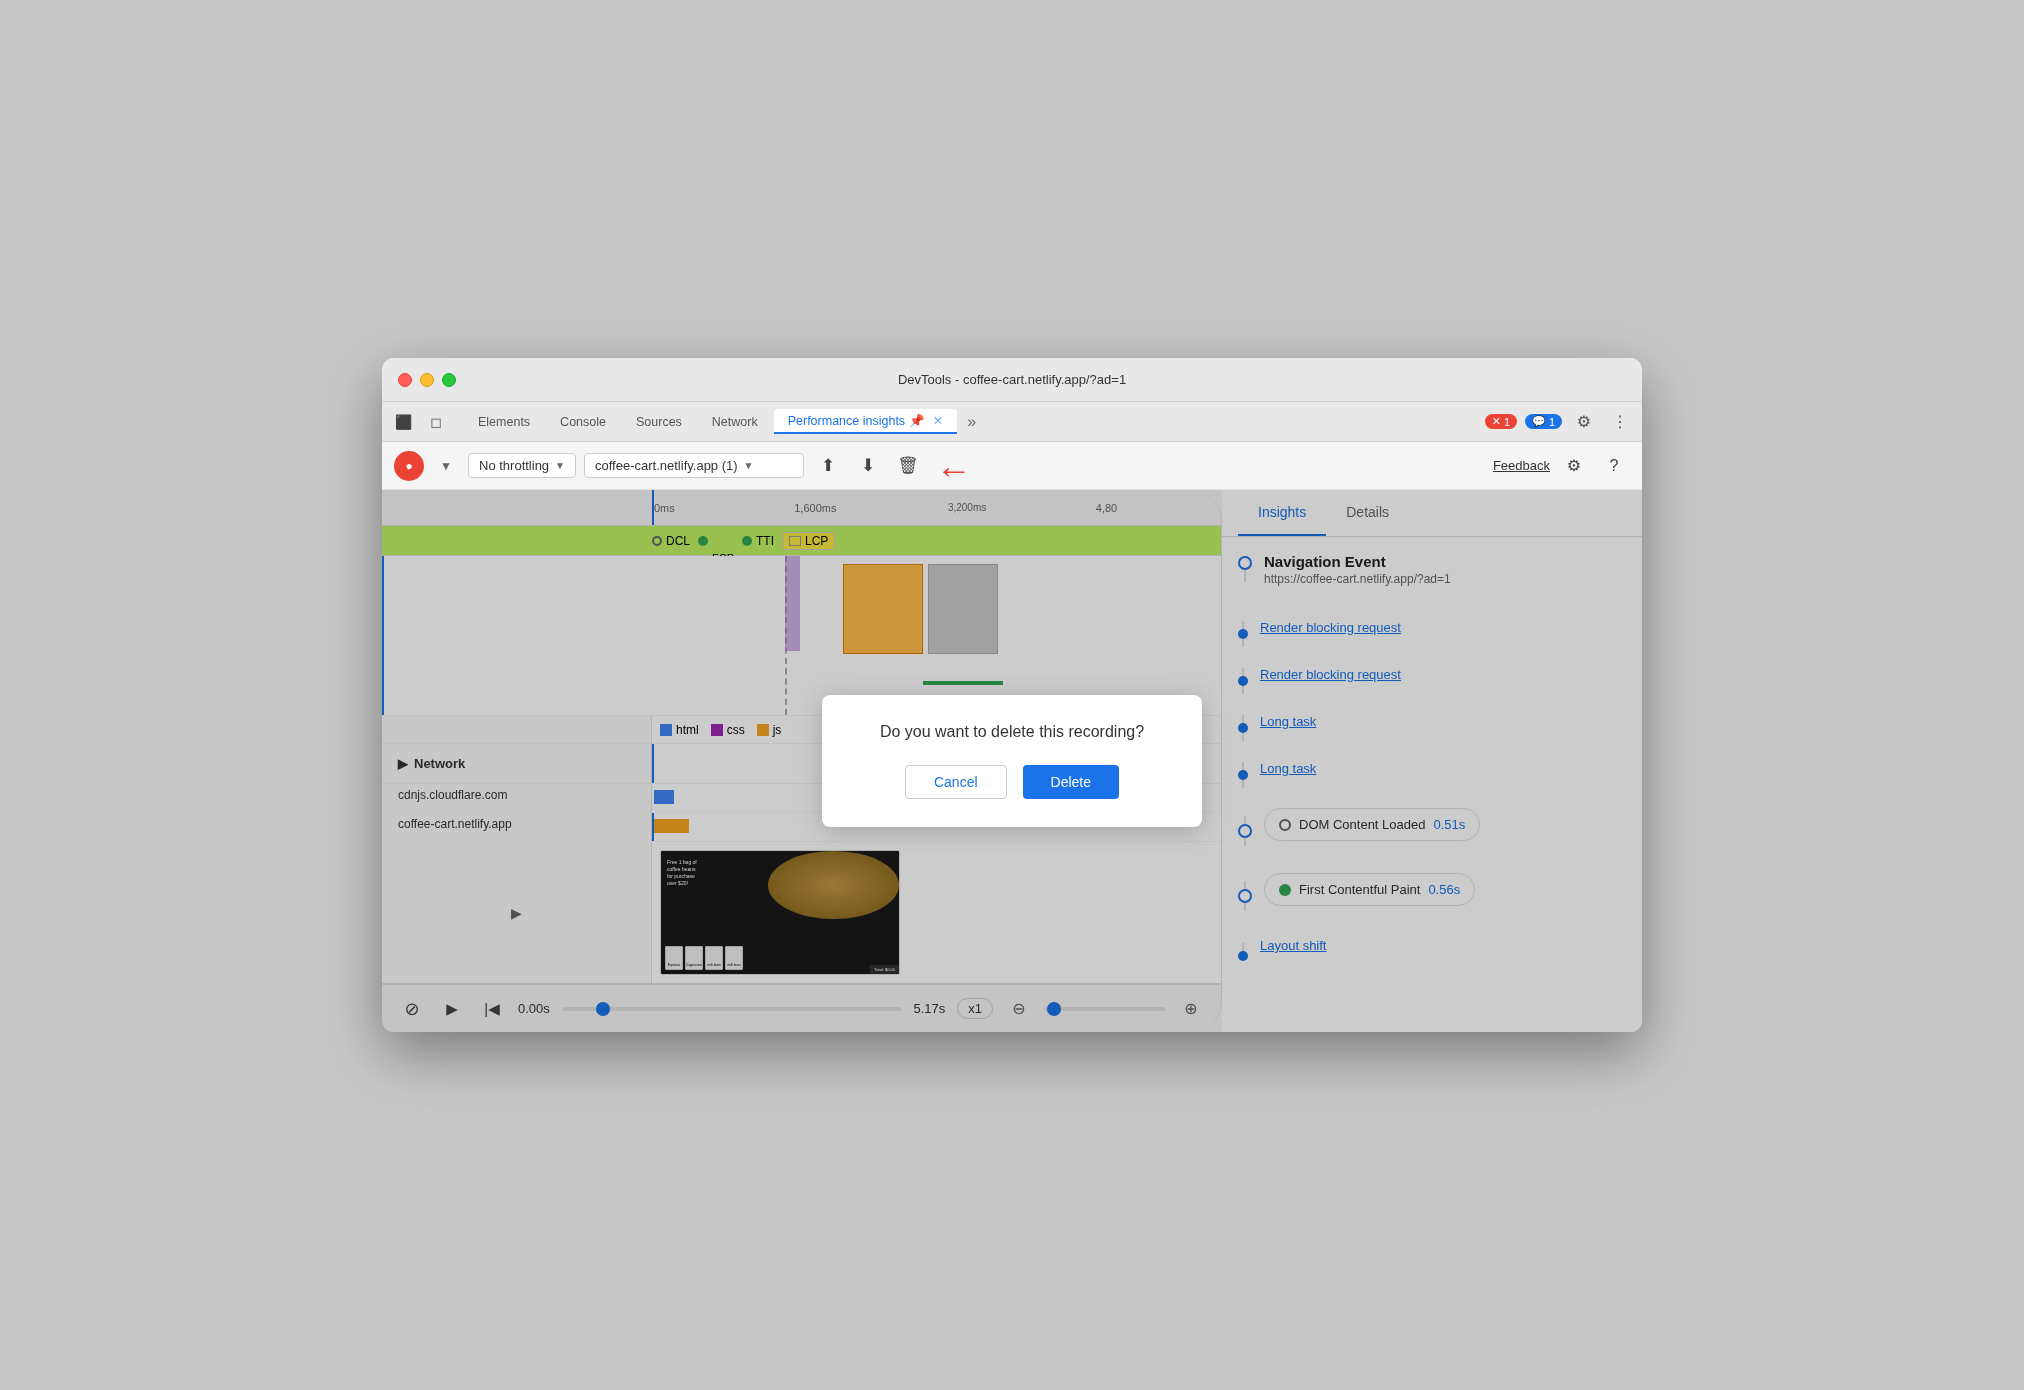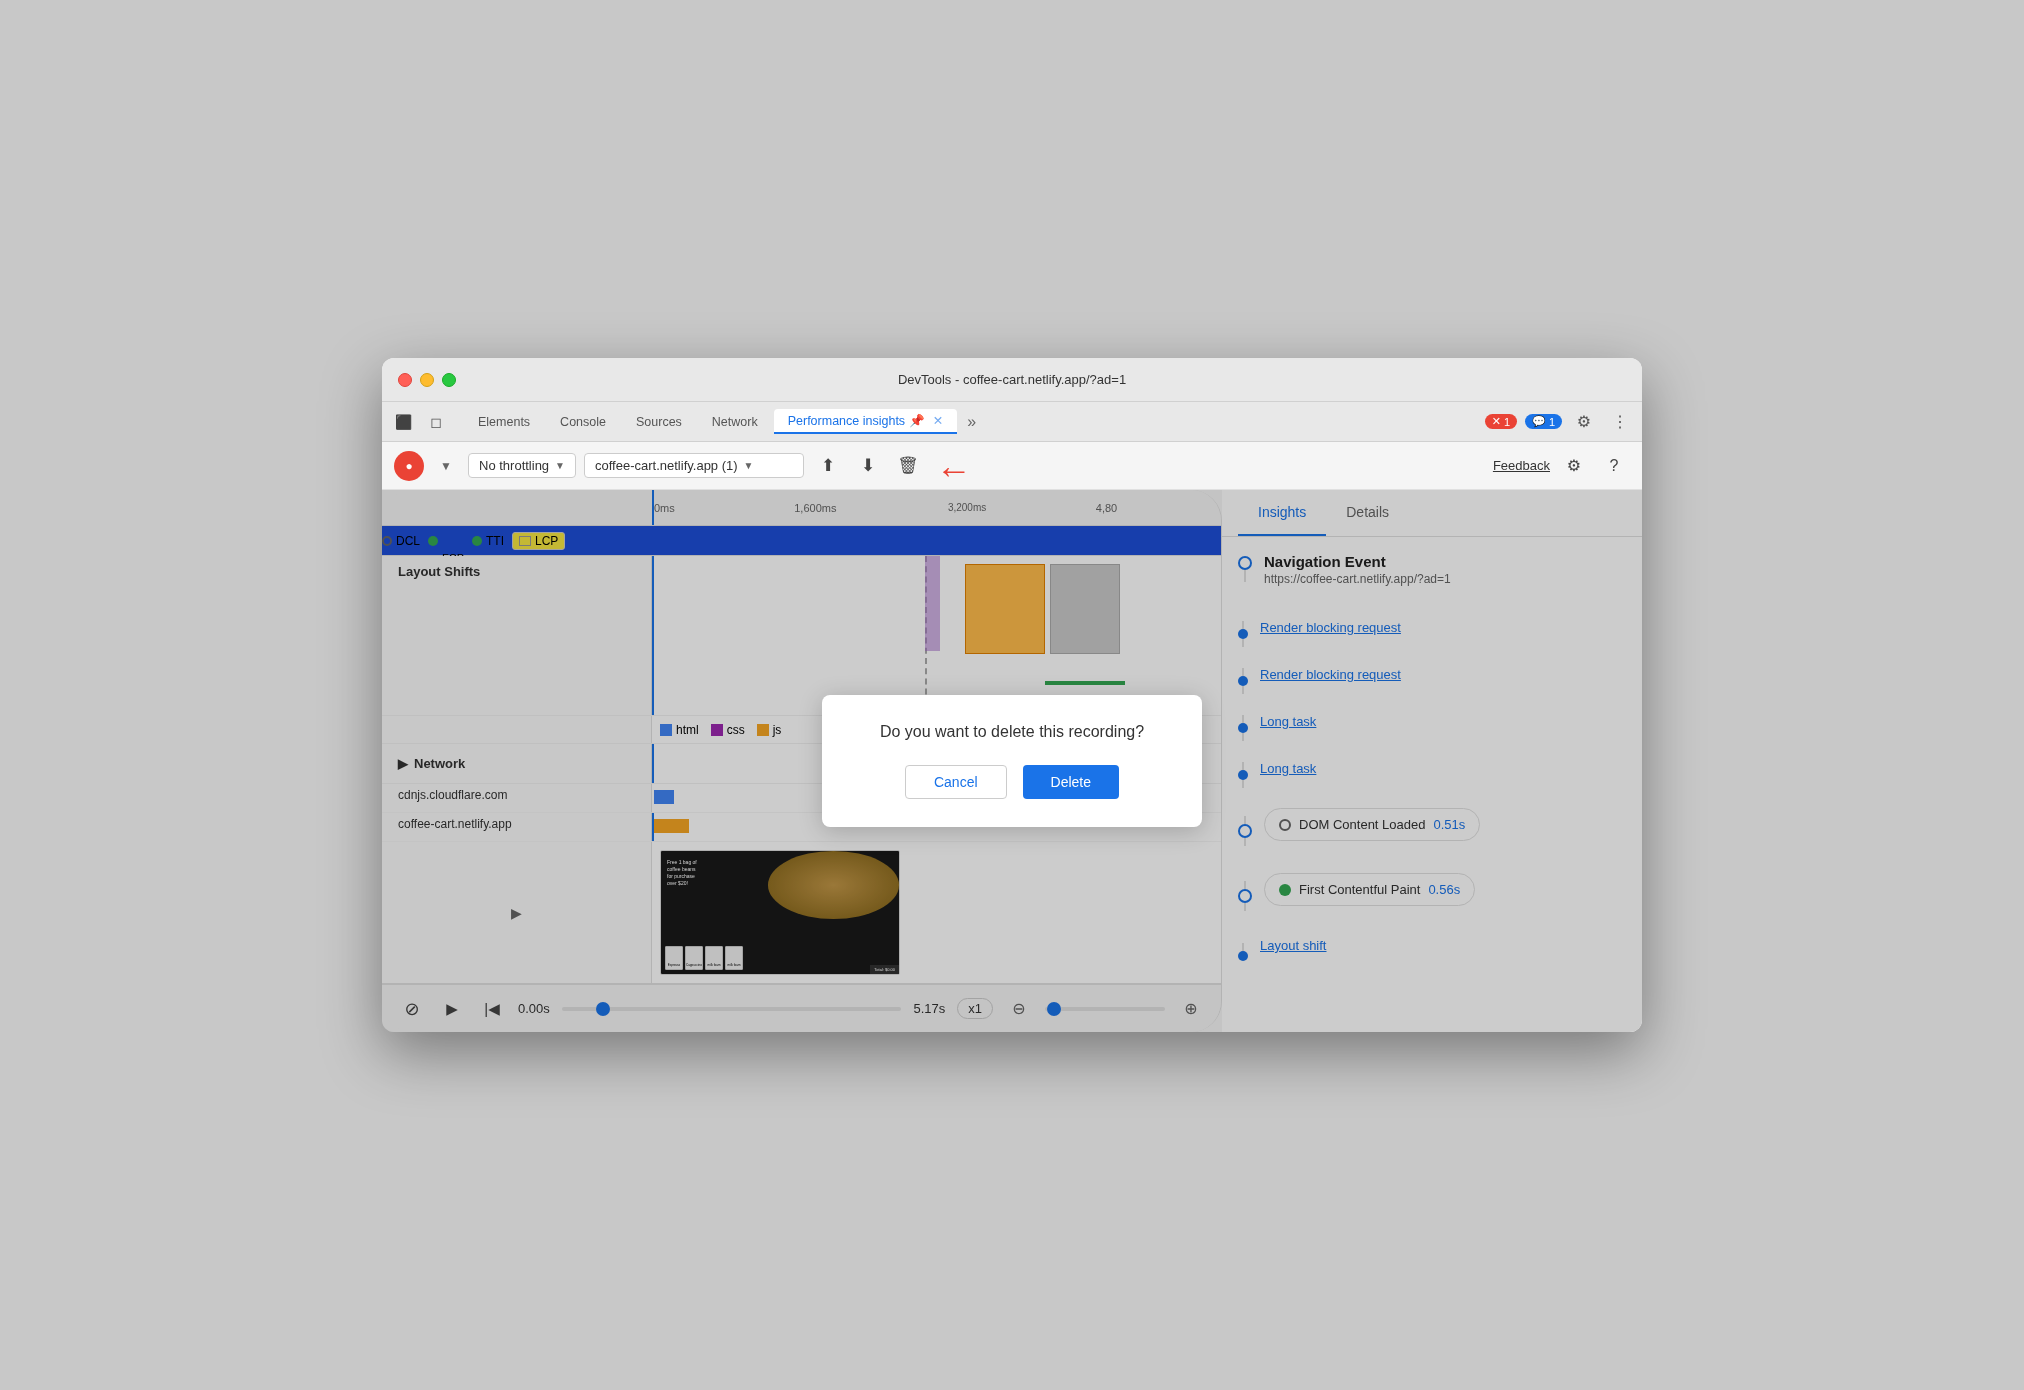--- a/index.html
+++ b/index.html
@@ -234,24 +234,25 @@
       align-items: center;
       padding-left: 270px;
       font-size: 11px;
       color: #666;
       position: relative;
       overflow: hidden;
     }
     
     .markers-row {
       height: 30px;
-      background: #1d4ed8;
+      background: #bef264;
       border-bottom: 1px solid #e0e0e0;
       display: flex;
       align-items: center;
+      padding-left: 270px;
       gap: 8px;
     }
     .marker-dcl {
       display: flex;
       align-items: center;
       gap: 4px;
       font-size: 12px;
     }
     .marker-dot {
       width: 10px;
@@ -791,23 +792,20 @@
         </div>
         <div class="marker-lcp">
           <div class="marker-rect"></div>
           <span style="font-size:12px;">LCP</span>
         </div>
       </div>
 
       <div class="tracks-area">
 
         <div class="track layout-shifts-track">
-          <div class="track-label">
-            <span>Layout Shifts</span>
-          </div>
           <div class="track-content">
 
             <div class="blue-vertical-line"></div>
 
             <div class="lcp-orange-rect"></div>
 
             <div class="lcp-gray-rect"></div>
 
             <div class="green-line"></div>
 

